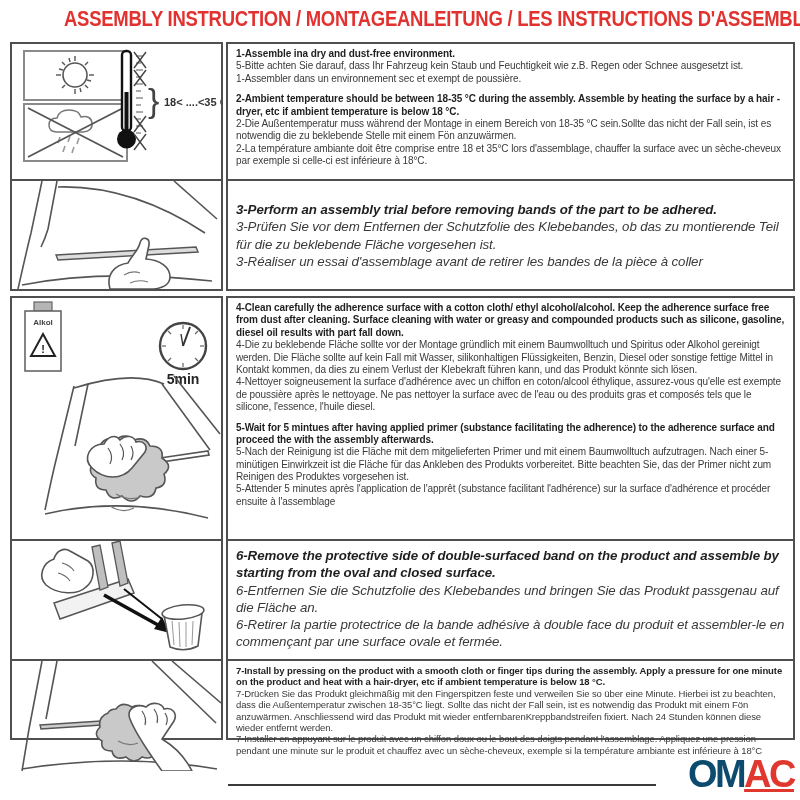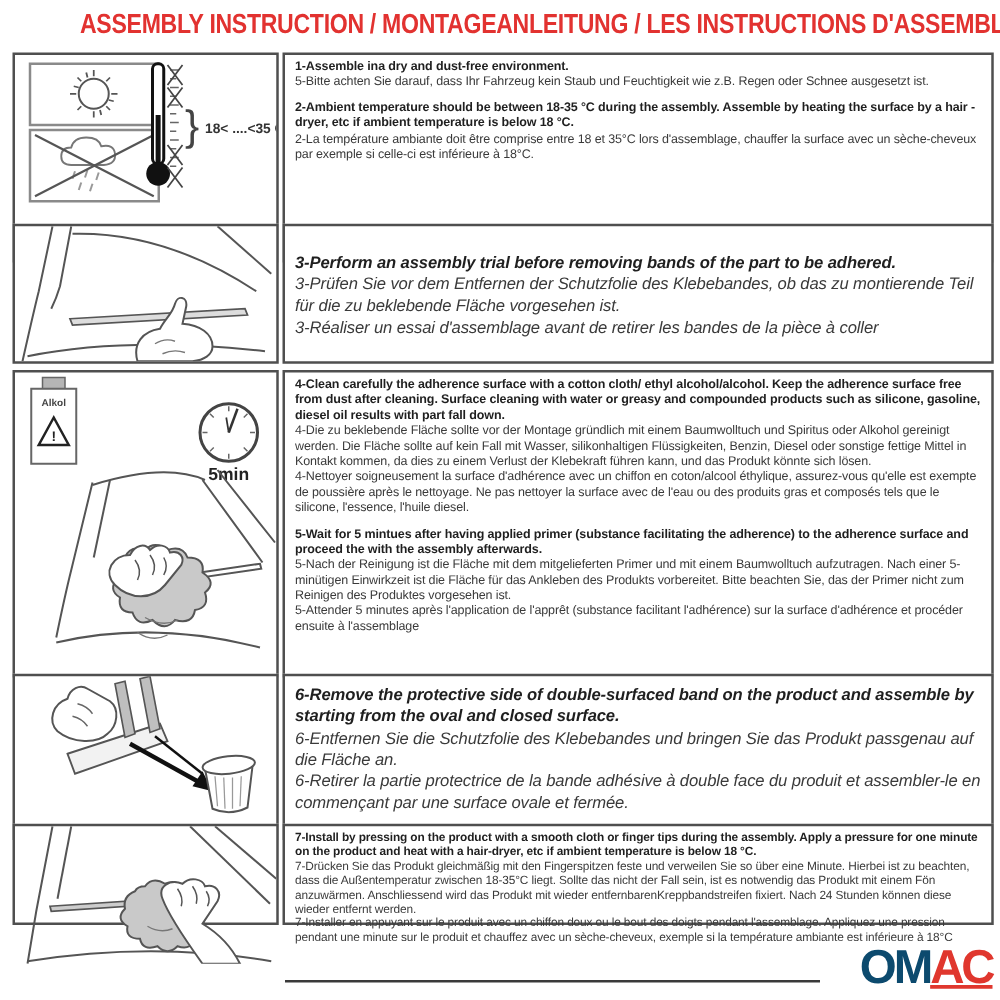--- a/index.html
+++ b/index.html
@@ -106,23 +106,25 @@
         </g>
         <text x="136" y="68" font-size="34" fill="#444" font-family="Liberation Sans, sans-serif">}</text>
         <text x="152" y="62" font-size="11" font-weight="bold" fill="#333" font-family="Liberation Sans, sans-serif">18&lt; ....&lt;35 C</text>
       </g>
     </svg>
   </div>
   <div class="cell cell-right r1">
     <div class="sec">
       <p class="en">1-Assemble ina dry and dust-free environment.</p>
       <p>5-Bitte achten Sie darauf, dass Ihr Fahrzeug kein Staub und Feuchtigkeit wie z.B. Regen oder Schnee ausgesetzt ist.</p>
+      <p>1-Assembler dans un environnement sec et exempt de poussière.</p>
     </div>
     <div class="sec">
       <p class="en">2-Ambient temperature should be between 18-35 °C  during the assembly. Assemble by heating the surface by a hair -dryer, etc if ambient temperature is below 18 °C.</p>
+      <p>2-Die Außentemperatur muss während der Montage in einem Bereich von 18-35 °C  sein.Sollte das nicht der Fall sein, ist es notwendig die zu beklebende Stelle mit einem Fön anzuwärmen.</p>
       <p>2-La température ambiante doit être comprise entre 18 et 35°C lors d'assemblage, chauffer la surface avec un sèche-cheveux par exemple si celle-ci est inférieure à 18°C.</p>
     </div>
   </div>
 
   <div class="cell cell-left r2">
     <svg width="209" height="108" viewBox="0 0 209 108">
       <g fill="none" stroke="#555" stroke-width="1.6">
         <path d="M30,0 L19,52 Q15,68 6,108"></path>
         <path d="M45,0 L36,48 Q33,58 29,66"></path>
         <path d="M46,6 Q120,4 193,52"></path>

